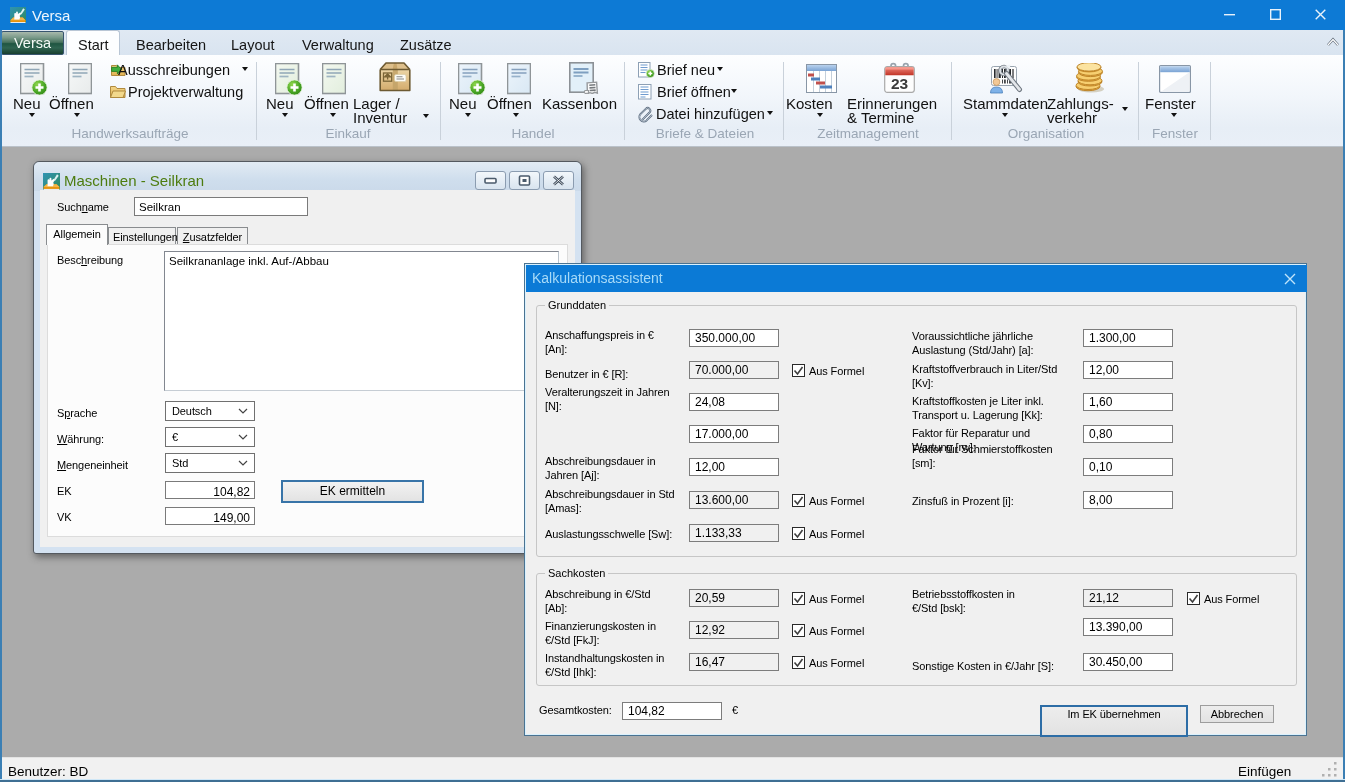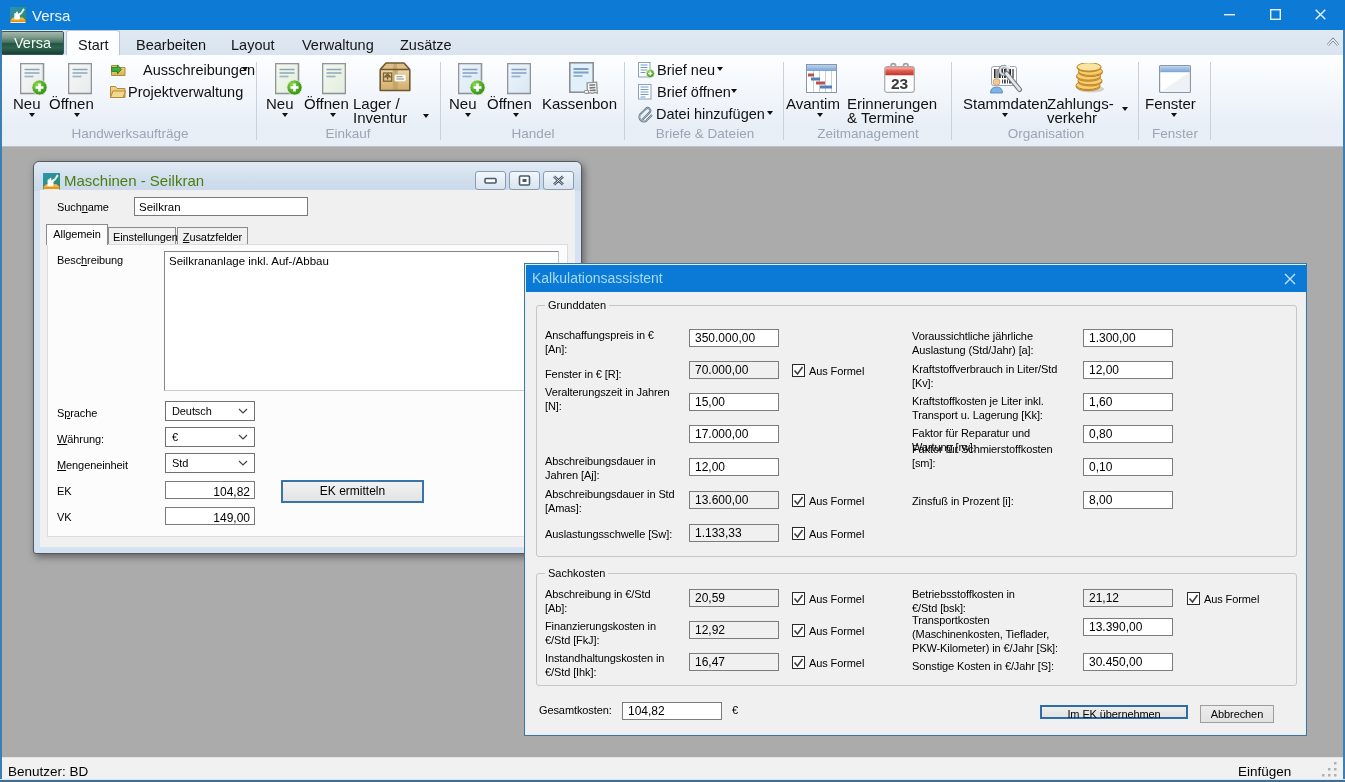--- a/index.html
+++ b/index.html
@@ -159,21 +159,21 @@
       <path d="M4.5 6.5h15M4.5 10h15"></path>
     </g>
     <path d="M4.5 13.5h9" stroke="#9fb4c2" stroke-width="1.7"></path>
 </svg>
 <div class="blbl" style="left:49px;top:97px;width:60px">Öffnen</div>
 <div class="dd" style="left:74px;top:113px"></div>
 <svg class="ricon" style="left:110px;top:62px" width="17" height="16" viewBox="0 0 17 16">
  <path d="M1.5 3.5h5l1.5 2h7v8h-13.5z" fill="url(#fold)" stroke="#b08a3e"></path>
  <path d="M1 5 L8 5 L8 2 L13 7.5 L8 13 L8 10 L1 10 Z" fill="#3fae3f" stroke="#1d7a1d" transform="scale(0.82) translate(1,1.5)"></path>
 </svg>
-<div class="slbl" style="left:143px;top:63px">Ausschreibungen</div>
+<div class="slbl" style="left:118px;top:63px">Ausschreibungen</div>
 <div class="dd" style="left:242px;top:67px"></div>
 <svg class="ricon" style="left:109px;top:84px" width="17" height="16" viewBox="0 0 17 16">
  <path d="M1.5 2.5h5l1.5 2h8v9h-14.5z" fill="url(#fold)" stroke="#b08a3e"></path>
  <path d="M1.5 13.5 L4 7 H16.5 L14 13.5 Z" fill="#f3d98c" stroke="#b08a3e"></path>
 </svg>
 <div class="slbl" style="left:128px;top:85px">Projektverwaltung</div>
 <div class="glbl" style="left:30px;width:200px">Handwerksaufträge</div>
 <div class="sep" style="left:256px"></div>
 
 <svg class="ricon" style="left:275px;top:63px" width="34" height="34" viewBox="0 0 34 34">
@@ -281,21 +281,21 @@
  <rect x="0.5" y="0.5" width="30" height="28" fill="#fff" stroke="#8896a6"></rect>
  <rect x="1" y="1" width="29" height="6" fill="url(#winb)"></rect>
  <g stroke="#c3cfdb" stroke-width="1">
       <path d="M7.5 7v21M13.5 7v21M19.5 7v21M25.5 7v21"></path>
     </g>
  <rect x="2" y="9.5" width="6" height="3" fill="#c0504d"></rect>
  <rect x="5" y="13.5" width="9" height="3" fill="#4f81bd"></rect>
  <rect x="10" y="17.5" width="9" height="3" fill="#c0504d"></rect>
  <rect x="14" y="21.5" width="12" height="3" fill="#4f81bd"></rect>
 </svg>
-<div class="blbl" style="left:786px;top:97px;width:70px">Avantim</div>
+<div class="blbl" style="left:786px;top:97px;width:70px">Kosten</div>
 <div class="dd" style="left:817px;top:113px"></div>
 <svg class="ricon" style="left:884px;top:62px" width="31" height="31" viewBox="0 0 31 31">
  <path d="M7 7 v-3 a2.3 2.3 0 0 1 4.6 0 v3" fill="none" stroke="#98a3ad" stroke-width="1.7"></path>
  <path d="M19.5 7 v-3 a2.3 2.3 0 0 1 4.6 0 v3" fill="none" stroke="#98a3ad" stroke-width="1.7"></path>
  <rect x="0.7" y="4.7" width="29.6" height="25.6" rx="2.5" fill="#fdfdfd" stroke="#a9a9a9" stroke-width="1.2"></rect>
  <path d="M1.3 7 q0-1.8 1.8-1.8 h24.8 q1.8 0 1.8 1.8 v6.2 h-28.4 z" fill="url(#calr)"></path>
  <path d="M1.3 6.3 q0-1.1 1.8-1.1 h24.8 q1.8 0 1.8 1.1 l0 1.2 h-28.4 z" fill="#f6988c"></path>
  <text x="15.5" y="26.5" text-anchor="middle" font-family="Liberation Sans" font-size="15.5" font-weight="bold" fill="#3a3a3a">23</text>
 </svg>
 <div class="blbl" style="left:847px;top:97px;width:100px">Erinnerungen<br>&amp; Termine</div>
@@ -437,28 +437,28 @@
     </svg>
  <div class="grp" style="left:11px;top:41px;width:761px;height:252px">
       <span>Grunddaten</span>
     </div>
  <div class="grp" style="left:11px;top:309px;width:761px;height:113px">
       <span>Sachkosten</span>
     </div>
 
  <div class="dl" style="left:20px;top:64px">Anschaffungspreis in €<br>[An]:</div>
  <div class="fld" style="left:164px;top:65px">350.000,00</div>
- <div class="dl" style="left:20px;top:103px">Fenster in € [R]:</div>
+ <div class="dl" style="left:20px;top:103px">Benutzer in € [R]:</div>
  <div class="fld d" style="left:164px;top:97px">70.000,00</div>
  <div class="chk" style="left:267px;top:100px"><svg width="13" height="13" viewBox="0 0 13 13">
         <rect x="0.5" y="0.5" width="12" height="12" fill="#fff" stroke="#2a2a2a"></rect>
         <path d="M2.5 6.5l3 3.5L10.5 3" fill="none" stroke="#3f3f3f" stroke-width="1.6"></path>
       </svg>Aus Formel</div>
  <div class="dl" style="left:20px;top:121px">Veralterungszeit in Jahren<br>[N]:</div>
- <div class="fld" style="left:164px;top:129px">15,00</div>
+ <div class="fld" style="left:164px;top:129px">24,08</div>
  <div class="fld" style="left:164px;top:161px">17.000,00</div>
  <div class="dl" style="left:20px;top:190px">Abschreibungsdauer in<br>Jahren [Aj]:</div>
  <div class="fld" style="left:164px;top:194px">12,00</div>
  <div class="dl" style="left:20px;top:223px">Abschreibungsdauer in Std<br>[Amas]:</div>
  <div class="fld d" style="left:164px;top:227px">13.600,00</div>
  <div class="chk" style="left:267px;top:230px"><svg width="13" height="13" viewBox="0 0 13 13">
         <rect x="0.5" y="0.5" width="12" height="12" fill="#fff" stroke="#2a2a2a"></rect>
         <path d="M2.5 6.5l3 3.5L10.5 3" fill="none" stroke="#3f3f3f" stroke-width="1.6"></path>
       </svg>Aus Formel</div>
  <div class="dl" style="left:20px;top:263px">Auslastungsschwelle [Sw]:</div>
@@ -499,29 +499,28 @@
         <rect x="0.5" y="0.5" width="12" height="12" fill="#fff" stroke="#2a2a2a"></rect>
         <path d="M2.5 6.5l3 3.5L10.5 3" fill="none" stroke="#3f3f3f" stroke-width="1.6"></path>
       </svg>Aus Formel</div>
 
  <div class="dl" style="left:387px;top:323px">Betriebsstoffkosten in<br>€/Std [bsk]:</div>
  <div class="fld d" style="left:558px;top:325px">21,12</div>
  <div class="chk" style="left:662px;top:328px"><svg width="13" height="13" viewBox="0 0 13 13">
         <rect x="0.5" y="0.5" width="12" height="12" fill="#fff" stroke="#2a2a2a"></rect>
         <path d="M2.5 6.5l3 3.5L10.5 3" fill="none" stroke="#3f3f3f" stroke-width="1.6"></path>
       </svg>Aus Formel</div>
- <div class="dl" style="left:387px;top:349px">Transportkosten<br>(Maschinenkosten, Tieflader,<br>PKW-Kilometer) in €/Jahr [Sk]:</div>
  <div class="fld" style="left:558px;top:354px">13.390,00</div>
  <div class="dl" style="left:387px;top:395px">Sonstige Kosten in €/Jahr [S]:</div>
  <div class="fld" style="left:558px;top:389px">30.450,00</div>
 
  <div class="dl" style="left:14px;top:439px">Gesamtkosten:</div>
  <div class="fld" style="left:97px;top:438px;width:100px;height:18px">104,82</div>
  <div class="dl" style="left:207px;top:439px">€</div>
- <div class="dbtn" style="left:515px;top:441px;width:148px;height:14px;border:2px solid #2d6da6;line-height:15px">Im EK übernehmen</div>
+ <div class="dbtn" style="left:515px;top:441px;width:148px;height:32px;border:2px solid #2d6da6;line-height:15px">Im EK übernehmen</div>
  <div class="dbtn" style="left:675px;top:441px;width:74px;height:18px;border:1px solid #9d9d9d;line-height:16px">Abbrechen</div>
 </div>
 
 <div id="status">
  <div class="abs" style="left:8px;top:6px">Benutzer: BD</div>
  <div class="abs" style="left:1238px;top:6px">Einfügen</div>
  <svg class="abs" style="left:1322px;top:4px" width="16" height="16">
       <g fill="#b0b0b0">
         <rect x="12" y="0" width="2.5" height="2.5"></rect>
         <rect x="12" y="6" width="2.5" height="2.5"></rect>

